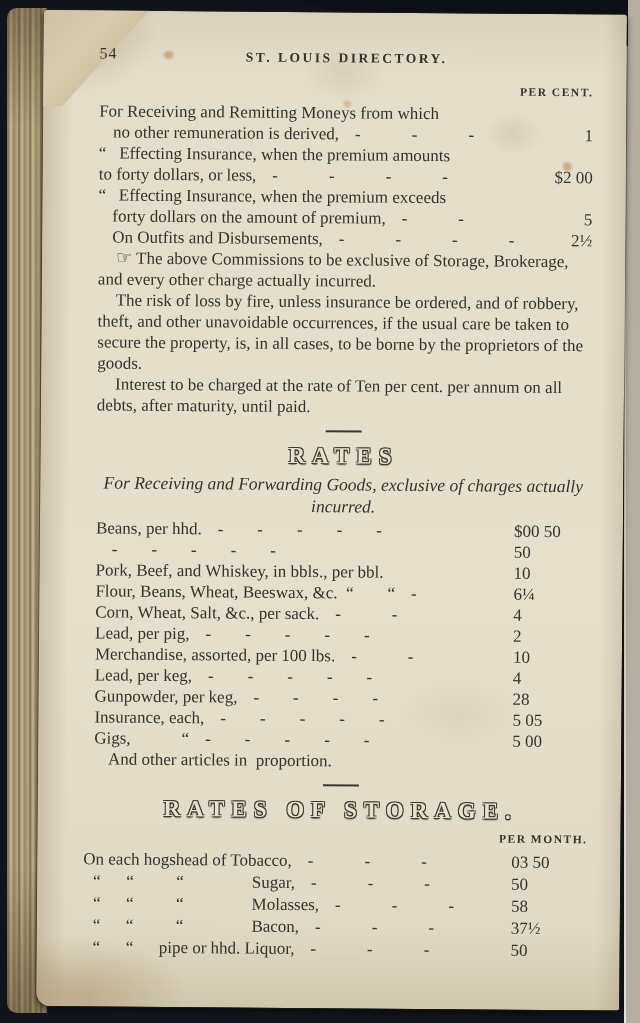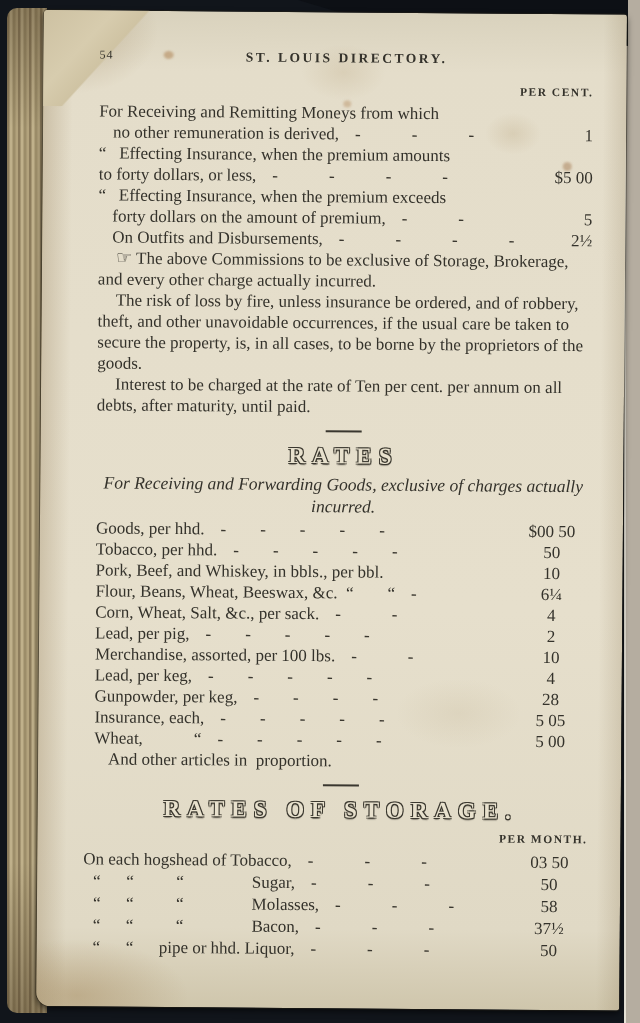--- a/index.html
+++ b/index.html
@@ -52,21 +52,21 @@
   .stain.s1{left:120px;top:40px;width:10px;height:8px;background:rgba(164,112,60,.45);filter:blur(1px);}
   .stain.s2{left:300px;top:88px;width:8px;height:7px;background:rgba(170,120,70,.35);filter:blur(1px);}
   .stain.s3{left:520px;top:148px;width:9px;height:9px;background:rgba(150,100,55,.40);filter:blur(1px);}
 
   .content{
     position:absolute;left:56px;right:33px;top:32px;bottom:20px;
     font-size:17px;line-height:21px;
     color:#34322b;
   }
   .page-head{position:relative;height:22px;margin-bottom:14px;}
-  .pg-num{font-size:12px;letter-spacing:1px;text-align:center;}
+  .pg-num{font-size:16px;letter-spacing:1px;text-align:center;}
   .run-head{
     position:absolute;left:0;right:0;text-align:center;top:3px;
     font-size:13.5px;font-weight:bold;letter-spacing:2.5px;
   }
   .col-head{
     text-align:right;font-size:11.5px;font-weight:bold;letter-spacing:1.5px;
     margin-bottom:1px;
   }
   .c-line1{white-space:pre;}
   .c-line1:empty{display:none;}
@@ -83,21 +83,21 @@
     color:#e8e1cd;
     text-shadow:-1px -1px 0 #3b382f,1px -1px 0 #3b382f,-1px 1px 0 #3b382f,1px 1px 0 #3b382f,0 2px 1px rgba(59,56,47,.5);
   }
   .subtitle{
     margin:0 auto;font-style:italic;text-align:center;max-width:500px;
     font-size:17.5px;line-height:22px;
   }
   .table{margin-top:2px;}
   .t-row{display:flex;align-items:baseline;white-space:pre;line-height:21px;}
   .t-label{flex:0 1 auto;white-space:pre;}
-  .t-value{flex:0 0 auto;width:76px;text-align:center;white-space:pre;}
+  .t-value{flex:0 0 auto;width:76px;text-align:left;white-space:pre;}
   .t-note{padding-left:14px;}
   .per-month{margin-top:2px;margin-bottom:0;}
   .storage .t-row{line-height:22px;}
   .storage .t-row:first-child .t-label{margin-left:-10px;}
 </style>
 </head>
 <body>
 
 <div class="scene">
   <div class="page-edges"></div>
@@ -125,21 +125,21 @@
           <span>no other remuneration is derived,</span>
           <span class="leaders">-   -   -</span>
           <span class="val">1</span>
         </div>
       </div>
       <div class="c-item">
         <div class="c-line1">“  Effecting Insurance, when the premium amounts</div>
         <div class="c-line2">
           <span>to forty dollars, or less,</span>
           <span class="leaders">-   -   -   -</span>
-          <span class="val">$5 00</span>
+          <span class="val">$2 00</span>
         </div>
       </div>
       <div class="c-item">
         <div class="c-line1">“  Effecting Insurance, when the premium exceeds</div>
         <div class="c-line2">
           <span>forty dollars on the amount of premium,</span>
           <span class="leaders">-   -</span>
           <span class="val">5</span>
         </div>
       </div>
@@ -156,26 +156,25 @@
       <p class="para">The risk of loss by fire, unless insurance be ordered, and of robbery, theft, and other unavoidable occurrences, if the usual care be taken to secure the property, is, in all cases, to be borne by the proprietors of the goods.</p>
       <p class="para">Interest to be charged at the rate of Ten per cent. per annum on all debts, after maturity, until paid.</p>
 
       <div class="divider"></div>
 
       <h2 class="display-title">RATES</h2>
       <p class="subtitle">For Receiving and Forwarding Goods, exclusive of charges actually incurred.</p>
 
       <div class="table">
         <div class="t-row">
-          <span class="t-label">Goods, per hhd.</span>
+          <span class="t-label">Beans, per hhd.</span>
           <span class="leaders">-  -  -  -  -</span>
           <span class="t-value">$00 50</span>
         </div>
         <div class="t-row">
-          <span class="t-label">Tobacco, per hhd.</span>
           <span class="leaders">-  -  -  -  -</span>
           <span class="t-value">50</span>
         </div>
         <div class="t-row">
           <span class="t-label">Pork, Beef, and Whiskey, in bbls., per bbl.</span>
           <span class="leaders"></span>
           <span class="t-value">10</span>
         </div>
         <div class="t-row">
           <span class="t-label">Flour, Beans, Wheat, Beeswax, &amp;c. “  “</span>
@@ -206,21 +205,21 @@
           <span class="t-label">Gunpowder, per keg,</span>
           <span class="leaders">-  -  -  -</span>
           <span class="t-value">28</span>
         </div>
         <div class="t-row">
           <span class="t-label">Insurance, each,</span>
           <span class="leaders">-  -  -  -  -</span>
           <span class="t-value">5 05</span>
         </div>
         <div class="t-row">
-          <span class="t-label">Wheat,   “</span>
+          <span class="t-label">Gigs,   “</span>
           <span class="leaders">-  -  -  -  -</span>
           <span class="t-value">5 00</span>
         </div>
         <div class="t-row">
           <span class="t-label t-note">And other articles in  proportion.</span>
         </div>
       </div>
 
       <div class="divider"></div>
 

